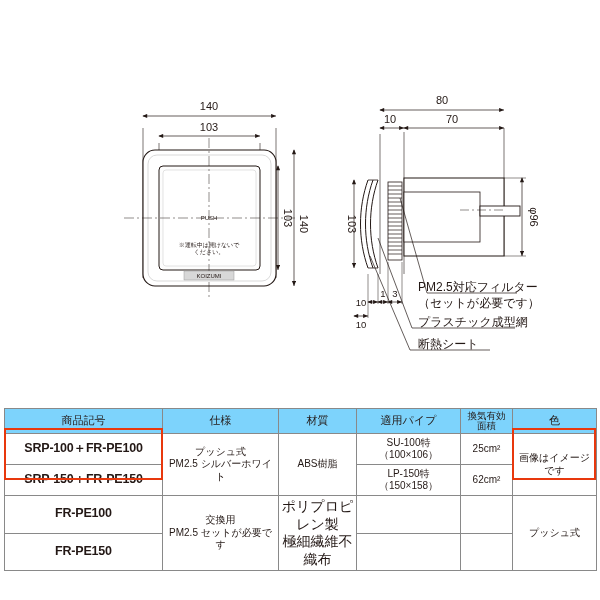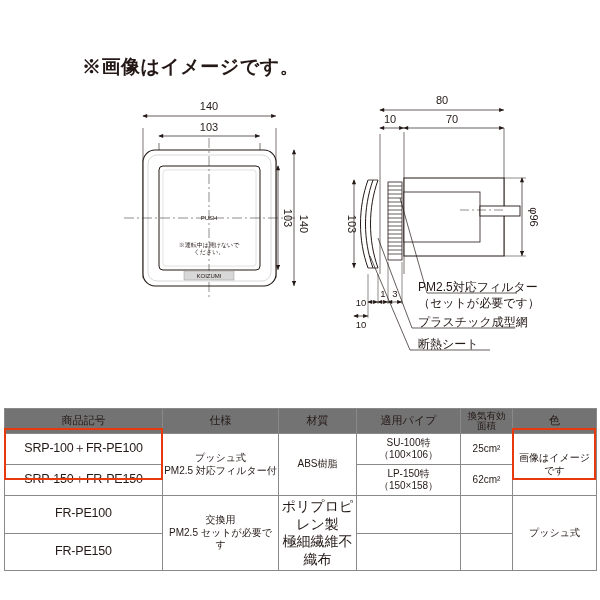--- a/index.html
+++ b/index.html
@@ -56,30 +56,30 @@
     color: #231815;
   }
   table.spec th, table.spec td {
     border: 1px solid #898989;
     text-align: center;
     vertical-align: middle;
     padding: 2px 1px;
     line-height: 1.25;
   }
   table.spec thead th {
-    background: #737373;
+    background: #7dd3fc;
     height: 20px;
     font-weight: normal;
     font-size: 11px;
   }
   table.spec tbody td {
     height: 26px;
   }
   td.code {
-    font-weight: normal;
+    font-weight: bold;
     font-size: 12.5px;
     letter-spacing: -0.2px;
   }
   td.small {
     font-size: 10px;
   }
   td.tiny {
     font-size: 14px;
     line-height: 1.2;
   }
@@ -92,21 +92,20 @@
   .lbl { font-size: 11px; fill: #231815; font-family: "Liberation Sans", sans-serif; }
   .lbl-sm { font-size: 9.5px; fill: #231815; font-family: "Liberation Sans", sans-serif; }
   .lbl-jp { font-size: 12px; fill: #231815; font-family: "Liberation Sans", sans-serif; }
   .lbl-tiny { font-size: 6px; fill: #231815; font-family: "Liberation Sans", sans-serif; }
 </style>
 </head>
 <body>
 
 <div id="root">
 
-  <div class="note">※画像はイメージです。</div>
 
   <div class="drawing">
     <svg width="600" height="305" viewBox="0 0 600 305" xmlns="http://www.w3.org/2000/svg">
       <defs>
         <marker id="arrS" markerWidth="8" markerHeight="8" refX="7" refY="3" orient="auto">
           <path d="M0,0 L7,3 L0,6 z" fill="#231815"></path>
         </marker>
         <marker id="arrE" markerWidth="8" markerHeight="8" refX="1" refY="3" orient="auto">
           <path d="M7,0 L0,3 L7,6 z" fill="#231815"></path>
         </marker>
@@ -247,21 +246,21 @@
             <span>面積</span>
           </th>
           <th>色</th>
         </tr>
       </thead>
       <tbody>
         <tr>
           <td class="code">SRP-100＋FR-PE100</td>
           <td rowspan="2" class="small">
             <span>プッシュ式</span><br>
-            <span>PM2.5 対応フィルター付</span>
+            <span>PM2.5 シルバーホワイト</span>
           </td>
           <td rowspan="2" class="small">ABS樹脂</td>
           <td class="small">SU-100特（100×106）</td>
           <td class="small">25cm²</td>
           <td rowspan="2" class="small">画像はイメージです</td>
         </tr>
         <tr>
           <td class="code">SRP-150＋FR-PE150</td>
           <td class="small">LP-150特（150×158）</td>
           <td class="small">62cm²</td>

